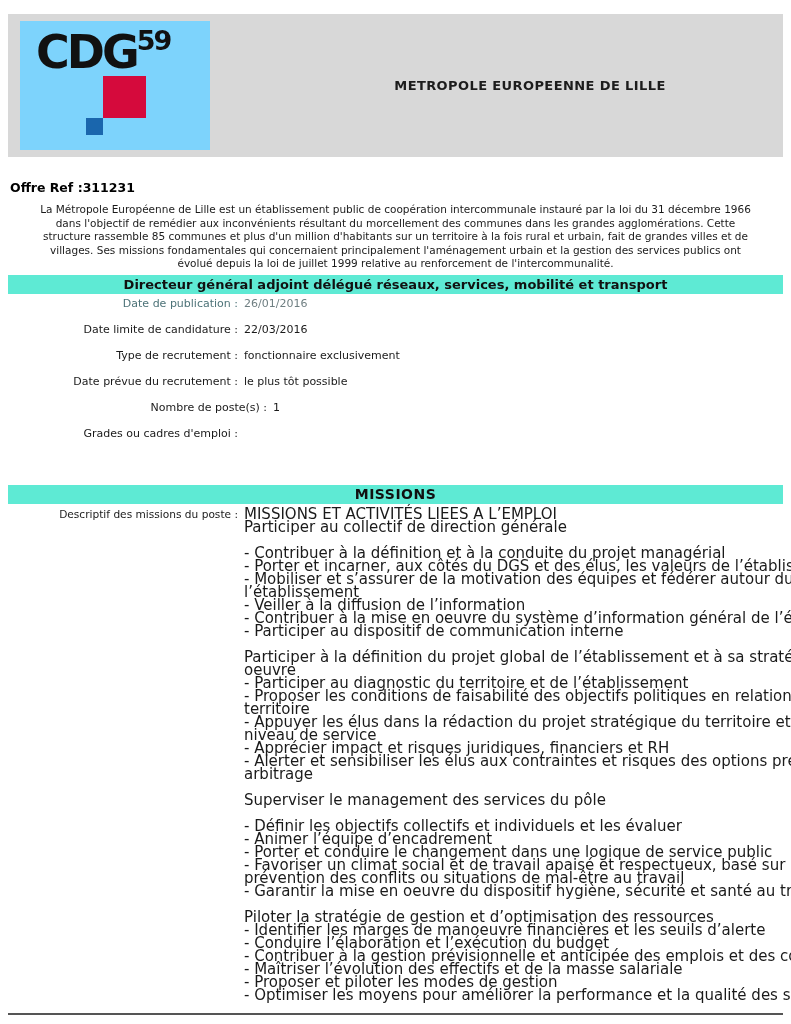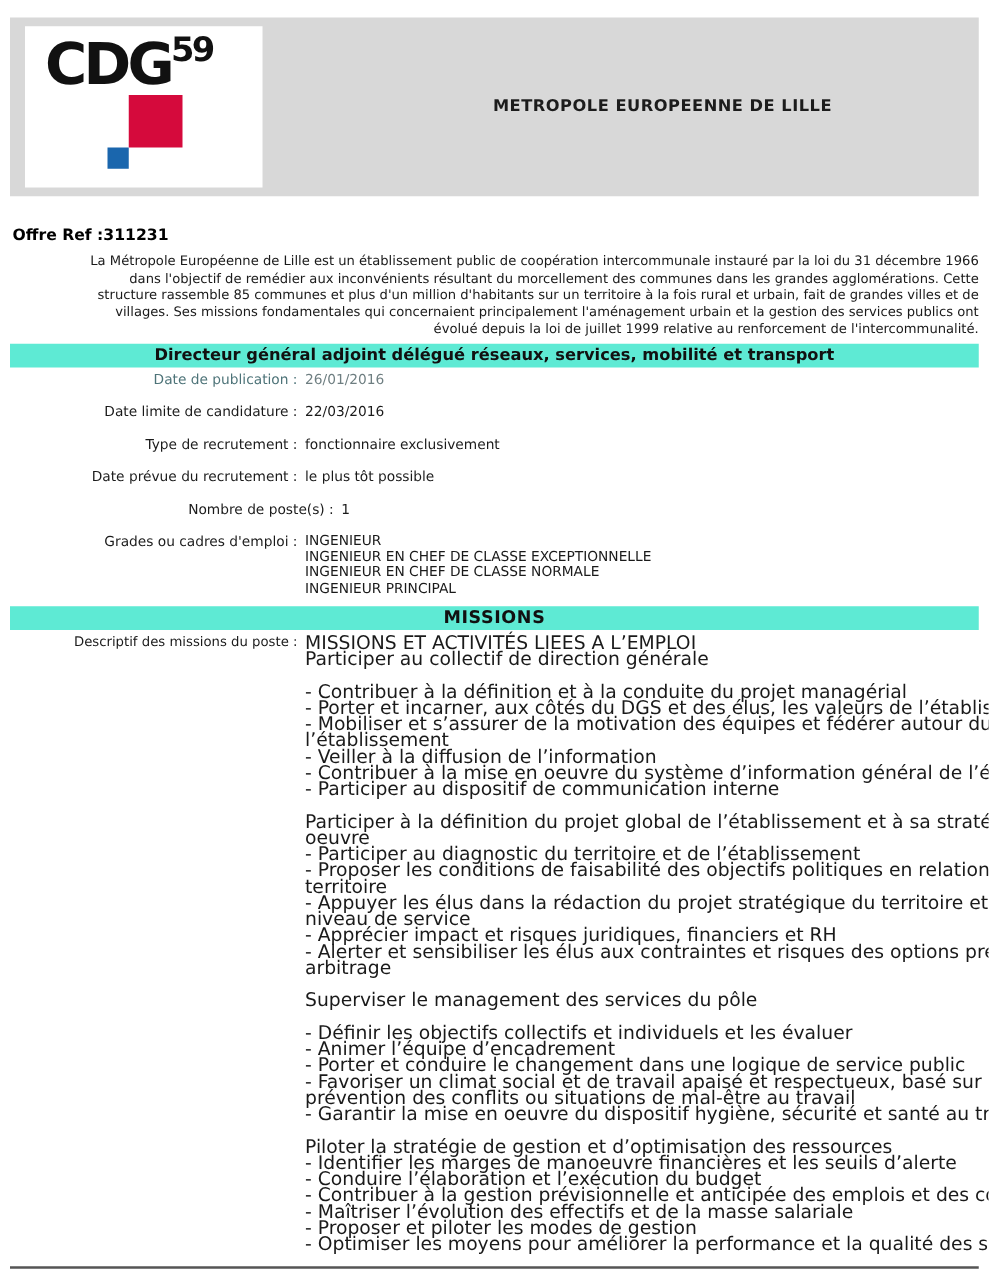--- a/index.html
+++ b/index.html
@@ -11,21 +11,21 @@
     color:#1a1a1a;
     overflow:hidden;
   }
   
   .band{
     position:absolute;left:8px;top:14px;width:775px;height:143px;
     background:#d8d8d8;
   }
   .logo-box{
     position:absolute;left:12px;top:7px;width:190px;height:129px;
-    background:#ffffff;
+    background:#7dd3fc;
   }
   .logo-text{
     position:absolute;left:16px;top:6px;
     font-weight:bold;font-size:46px;letter-spacing:-3px;color:#111;
     line-height:1;
   }
   .logo-sup{
     font-size:27px;letter-spacing:-2px;vertical-align:18px;
   }
   .logo-red{
@@ -41,21 +41,21 @@
     text-align:center;font-weight:bold;font-size:13px;letter-spacing:0.4px;
     color:#1c1c1c;
   }
   
   .offre-ref{
     position:absolute;left:10px;top:180px;
     font-weight:bold;font-size:12.5px;color:#000;
   }
   .intro{
     position:absolute;left:8px;top:203px;width:775px;
-    font-size:10.5px;line-height:13.6px;text-align:right;
+    font-size:10.5px;line-height:13.6px;text-align:center;
     white-space:pre;color:#1a1a1a;
   }
   
   .banner{
     position:absolute;left:8px;width:775px;height:19px;
     background:#5eead4;text-align:center;font-weight:bold;color:#111;
   }
   .job-banner{top:275px;font-size:13px;line-height:19px;}
   .missions-banner{top:485px;font-size:14px;line-height:19px;letter-spacing:0.5px;}
   
@@ -127,24 +127,20 @@
     <div class="field-row">
       <div class="field-label">Date prévue du recrutement :</div>
       <div class="field-value">  le plus tôt possible</div>
     </div>
     <div class="field-row gap-top">
       <div class="field-label">Nombre de poste(s) :</div>
       <div class="field-value">1</div>
     </div>
     <div class="field-row">
       <div class="field-label">Grades ou cadres d'emploi :</div>
-      <div class="field-value multiline">INGENIEUR
-INGENIEUR EN CHEF DE CLASSE EXCEPTIONNELLE
-INGENIEUR EN CHEF DE CLASSE NORMALE
-INGENIEUR PRINCIPAL</div>
     </div>
   </div>
 
   <div class="banner missions-banner">MISSIONS</div>
 
   <div class="missions">
     <div class="missions-label">Descriptif des missions du poste :</div>
     <div class="missions-text">MISSIONS ET ACTIVITÉS LIEES A L’EMPLOI
 Participer au collectif de direction générale
 

